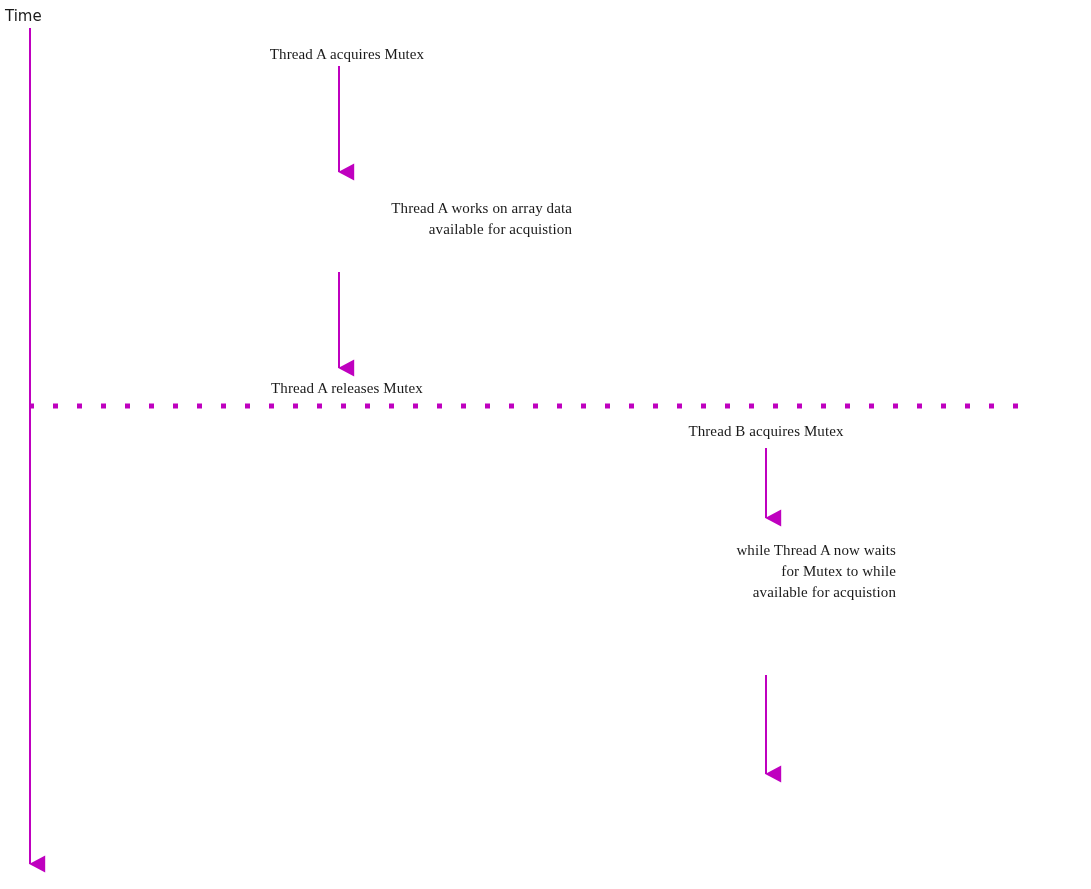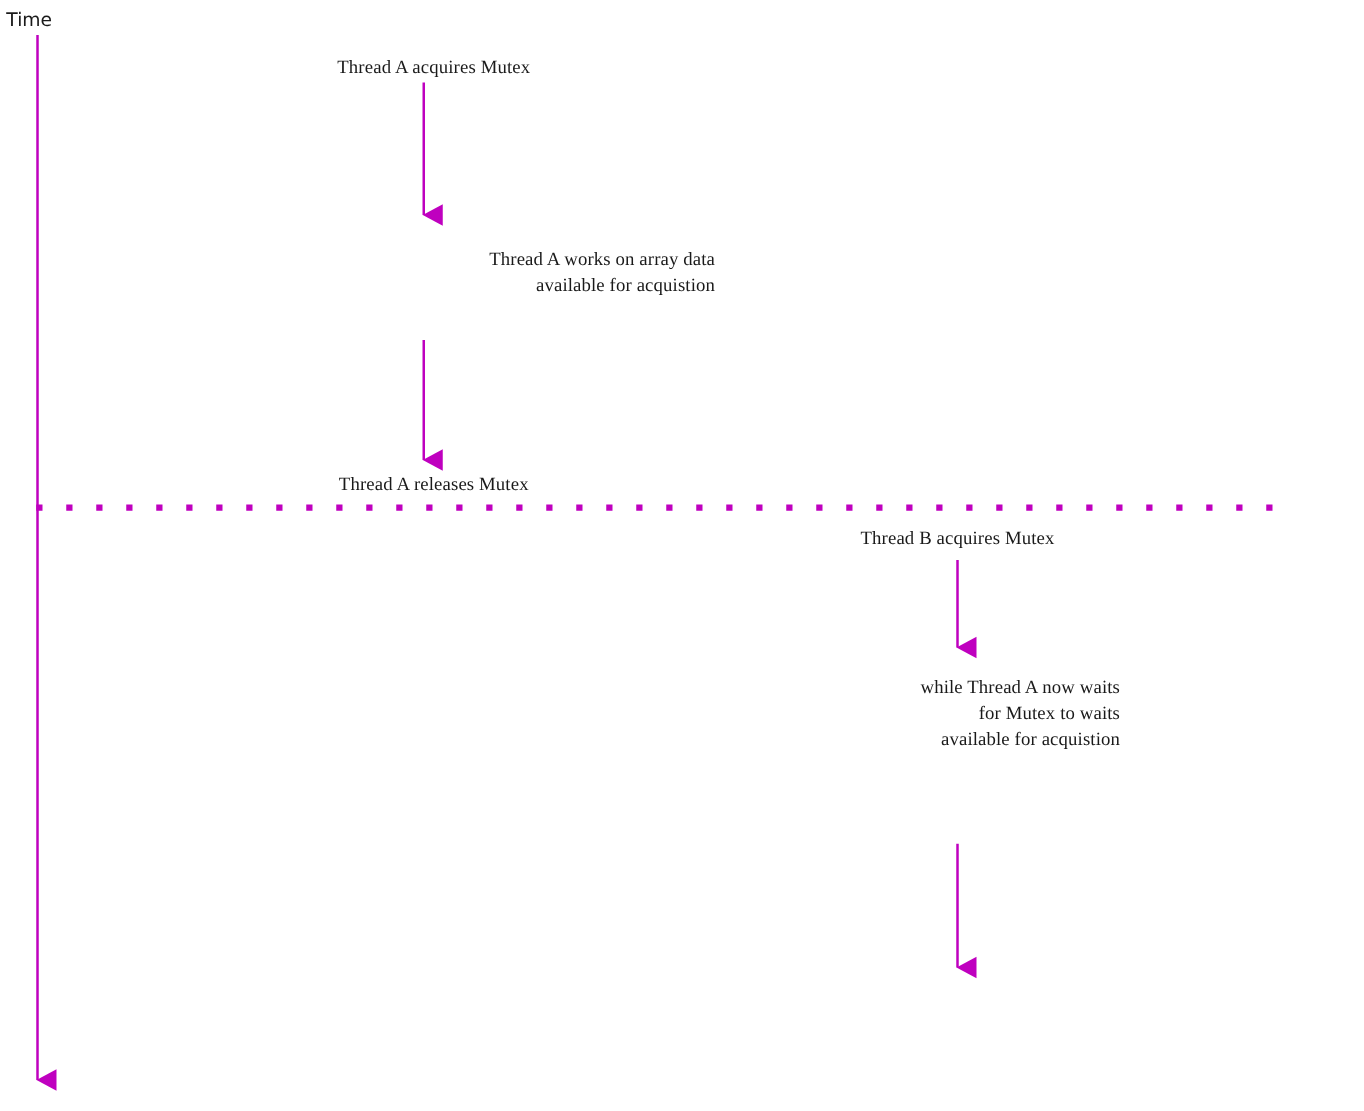--- a/index.html
+++ b/index.html
@@ -89,18 +89,18 @@
     <div>Thread A works on array data</div>
     <div>available for  acquistion</div>
   </div>
 
   <div class="label centered" style="left:347px; top:378px;">Thread A releases Mutex</div>
 
   <div class="label centered" style="left:766px; top:397px;margin-top:24px;">Thread B acquires Mutex</div>
 
   <div class="label multi centered lineblock" style="left:766px; top:540px; width:260px;">
     <div>while Thread A now waits</div>
-    <div>for  Mutex to waits</div>
+    <div>for  Mutex to while</div>
     <div>available for  acquistion</div>
   </div>
 
 
 </div>
 
 </body></html>

